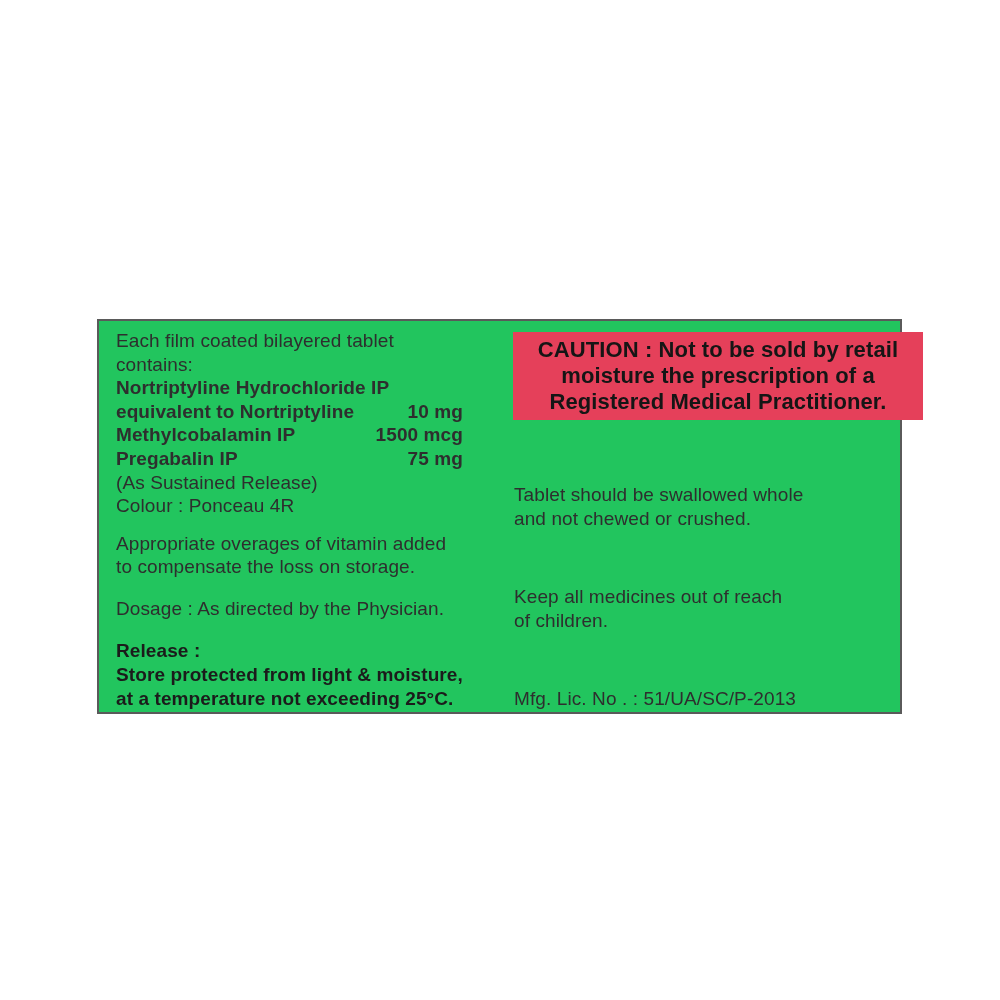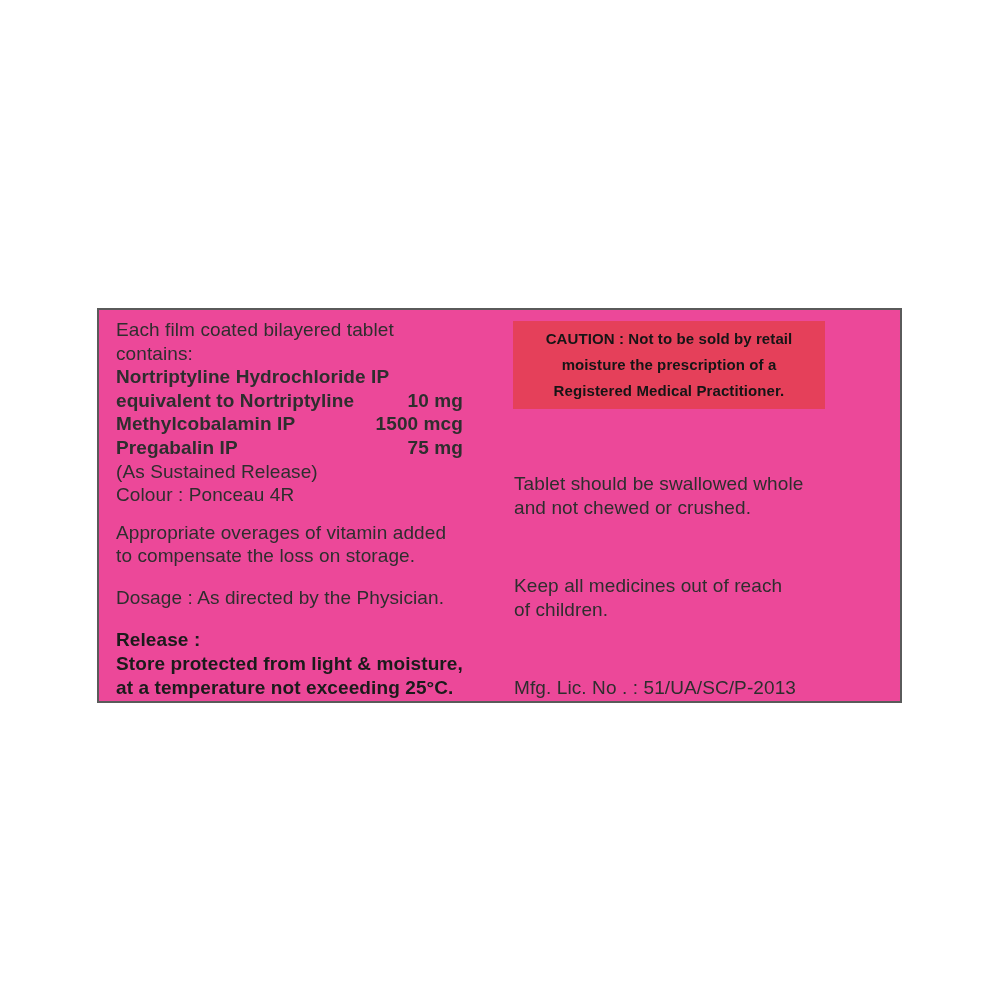--- a/index.html
+++ b/index.html
@@ -13,25 +13,25 @@
   .canvas {
     position: relative;
     width: 1000px;
     height: 1000px;
     background: #ffffff;
     overflow: hidden;
   }
   .label-box {
     position: absolute;
     left: 97px;
-    top: 308px;
+    top: 319px;
     width: 805px;
     height: 395px;
     box-sizing: border-box;
-    background: #ec4899;
+    background: #22c55e;
     border: 2px solid #5a5a5a;
     color: #2e2e2e;
     font-size: 19px;
     line-height: 23.6px;
     letter-spacing: 0.1px;
   }
   .left-col {
     position: absolute;
     left: 17px;
     top: 8px;
@@ -55,27 +55,27 @@
   .block-gap-md { margin-top: 18px; }
   .bold-block {
     font-weight: bold;
     color: #1b1b1b;
     line-height: 24px;
   }
   .caution-box {
     position: absolute;
     left: 0;
     top: 11px;
-    width: 312px;
+    width: 410px;
     height: 88px;
     box-sizing: border-box;
     background: #e5405a;
     color: #151515;
     font-weight: bold;
-    font-size: 15px;
+    font-size: 22px;
     line-height: 26px;
     text-align: center;
     display: flex;
     flex-direction: column;
     justify-content: center;
   }
   .swallow-note {
     position: absolute;
     left: 1px;
     top: 162px;

